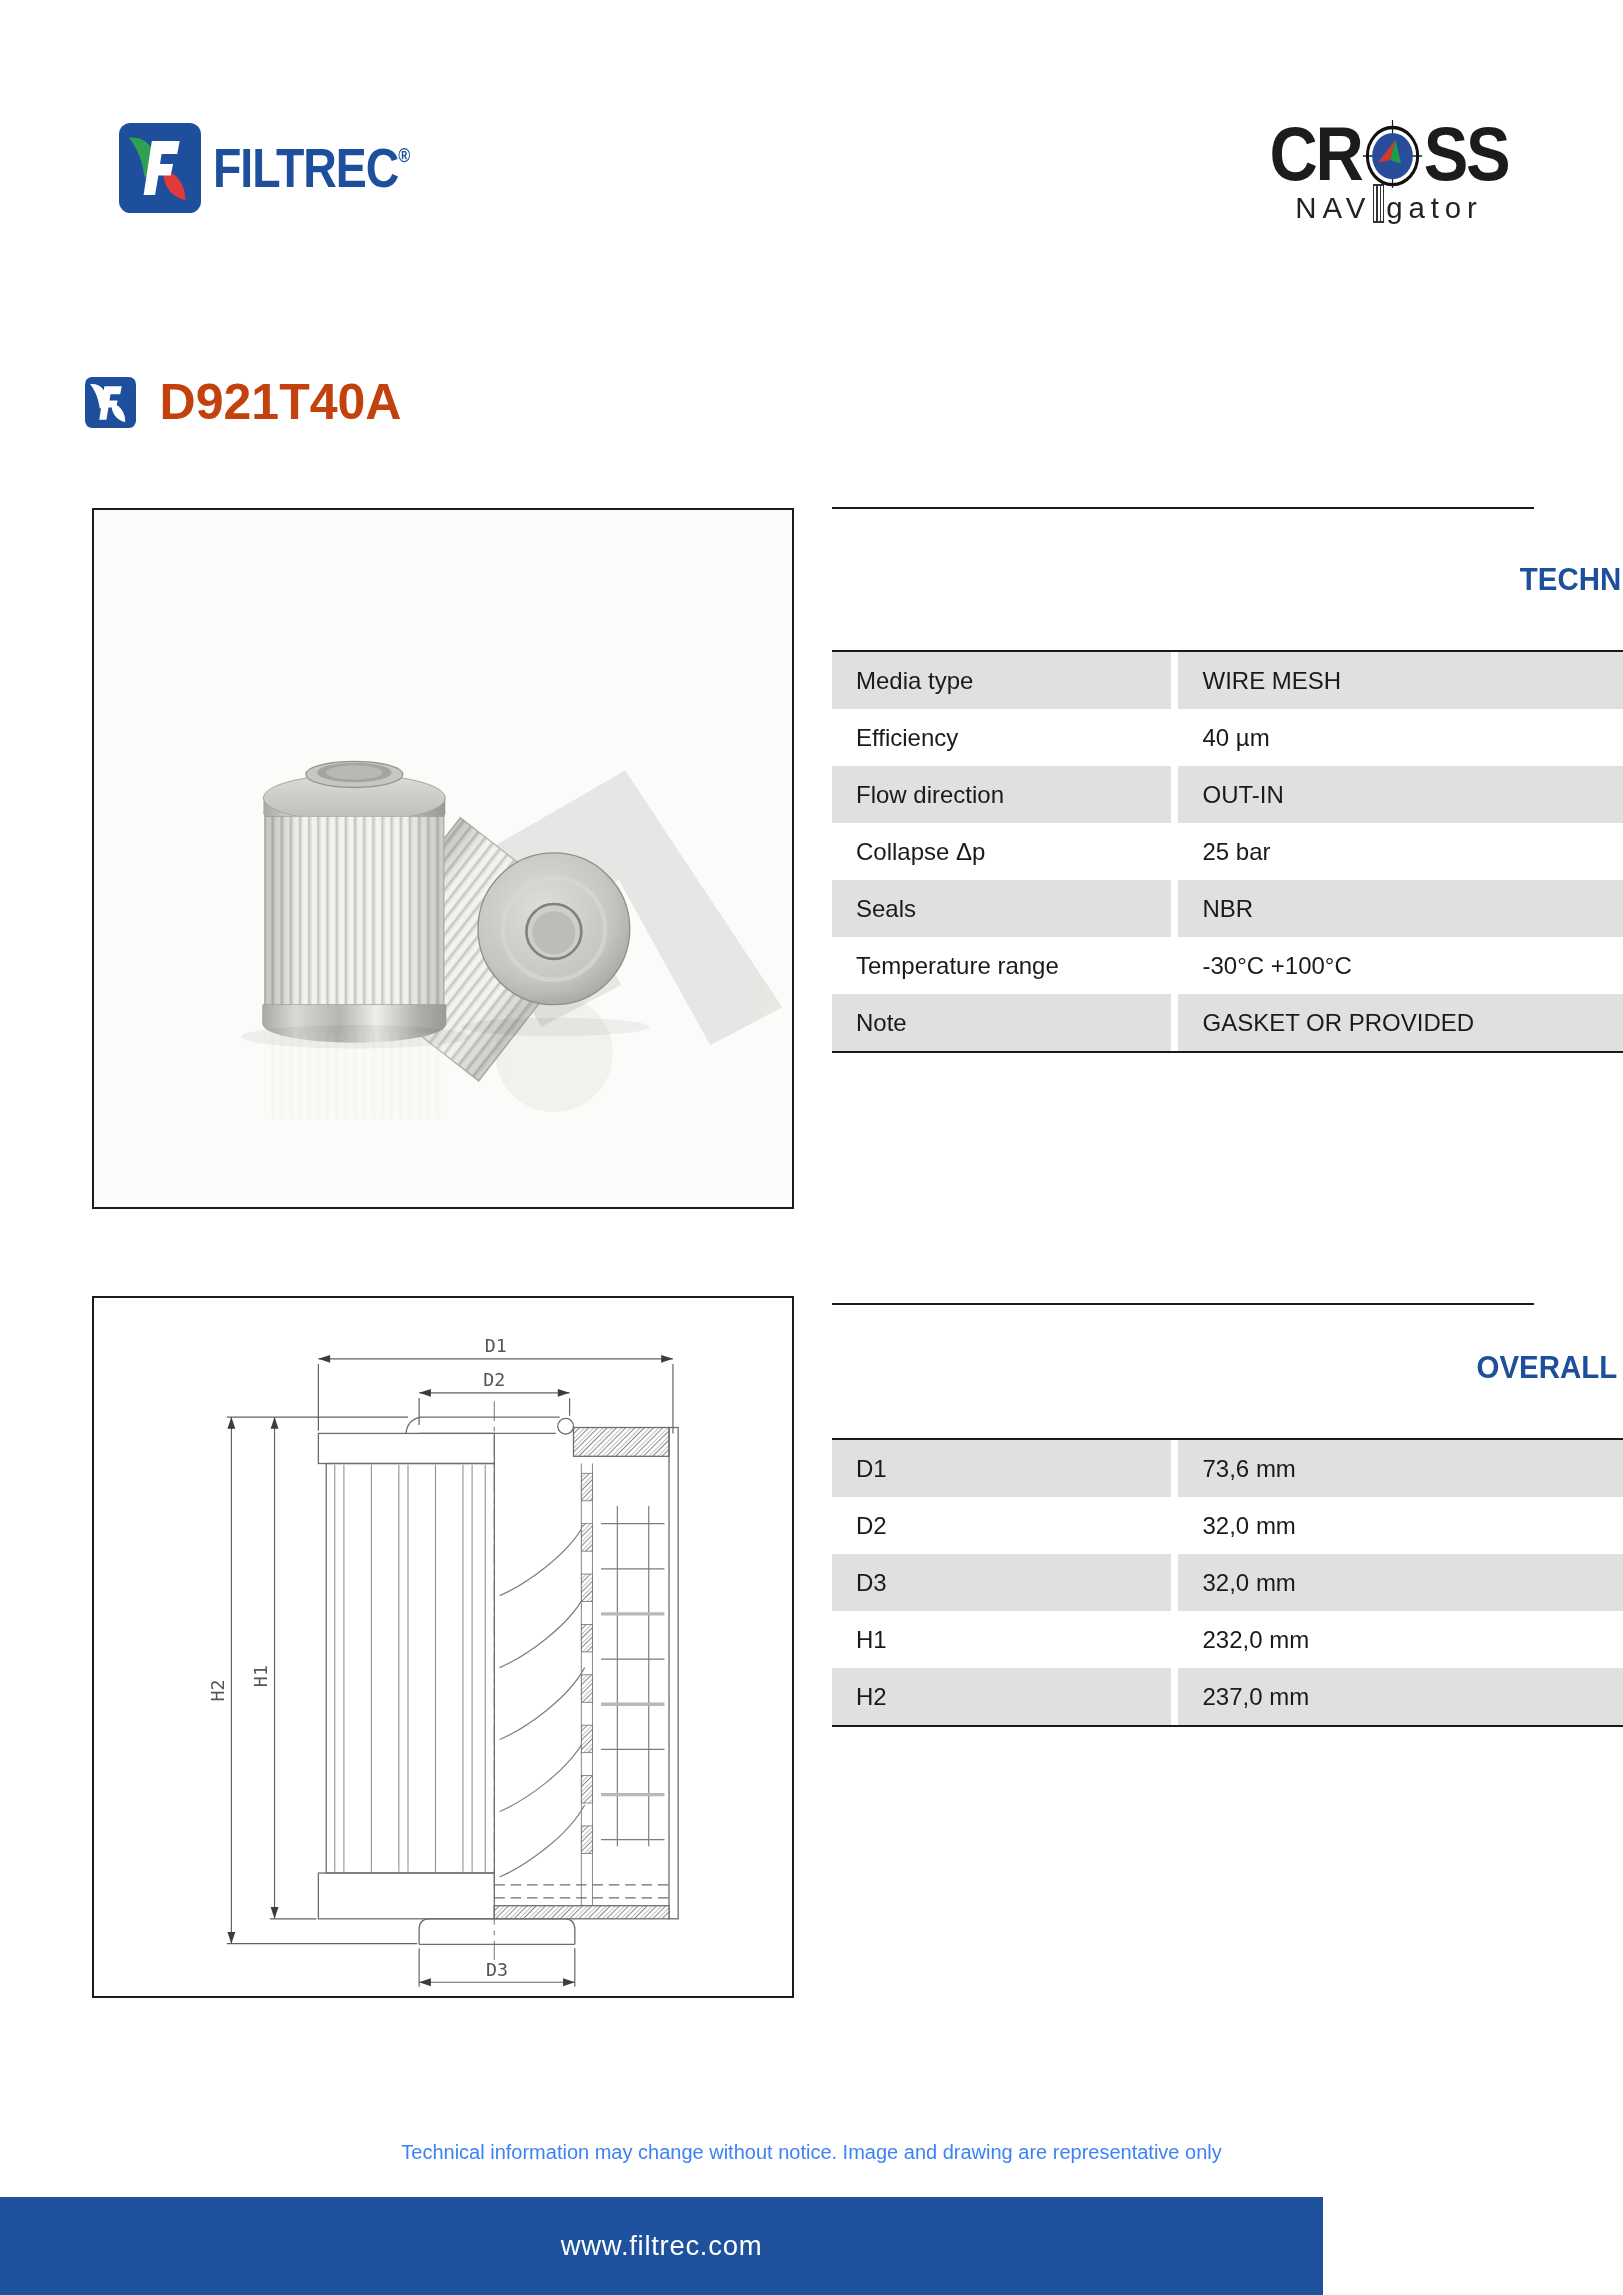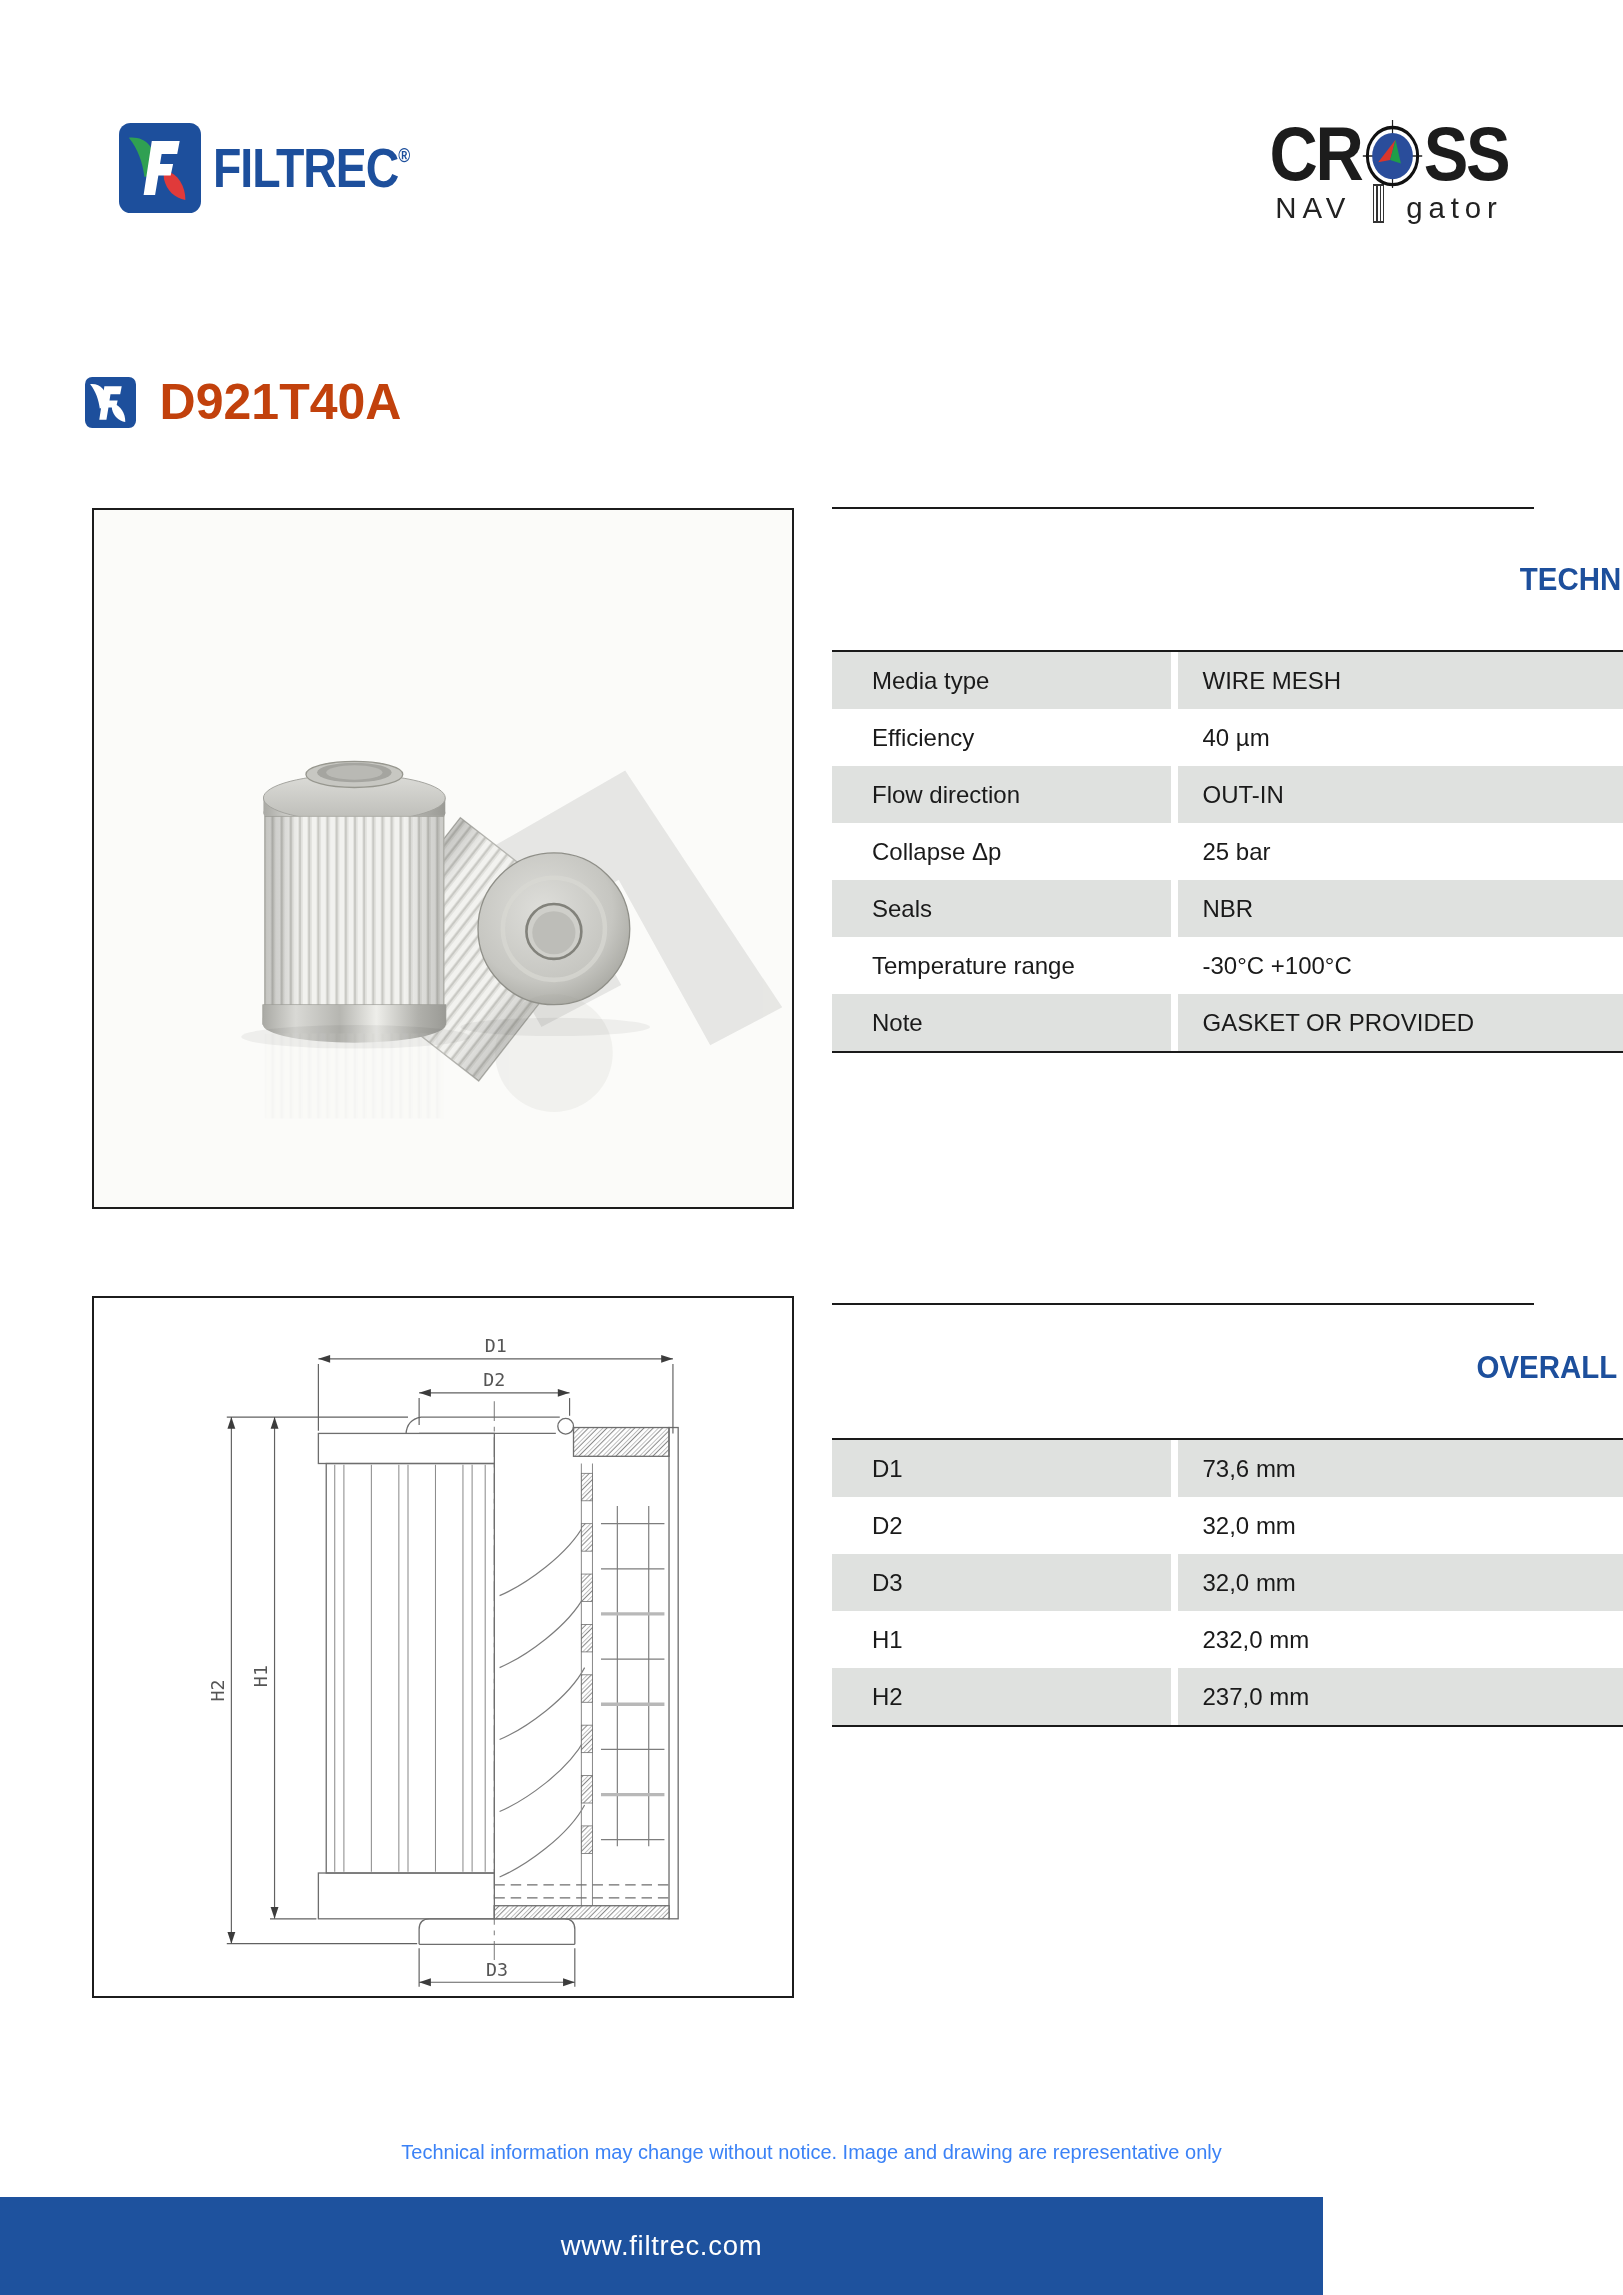--- a/index.html
+++ b/index.html
@@ -12,21 +12,21 @@
   .flogo svg{display:block;}
   .fword{font-weight:bold;font-size:56px;color:#1d4f9c;letter-spacing:-1.3px;
     transform:scaleX(.83);transform-origin:left center;margin-left:11.8px;line-height:1;}
   .fword sup{font-size:19.6px;vertical-align:25px;letter-spacing:0;}
   .cross{position:absolute;left:1258px;top:116px;width:262px;text-align:center;color:#1c1c1c;}
   .cross-line1{display:flex;align-items:center;justify-content:center;font-weight:bold;
     font-size:76px;line-height:1;transform:scaleX(.88);transform-origin:center;}
   .cross-line1 .l{letter-spacing:-2.6px;}
   .cross-o{width:68px;height:68px;margin:0 1.3px;}
   .cross-line2{display:flex;align-items:center;justify-content:center;font-size:29.4px;
-    letter-spacing:5.9px;margin-top:-1.3px;color:#222;gap:20px;}
+    letter-spacing:5.9px;margin-top:-1.3px;color:#222;}
   .navcol{display:inline-block;width:11px;height:35px;margin:-7.9px 2.6px 0 1.3px;
     background:repeating-linear-gradient(90deg,#333 0 1.3px,#fff 1.3px 3.3px);
     border-top:2px solid #333;border-bottom:2px solid #333;}
   
   .ptitle{position:absolute;left:85px;top:373px;display:flex;align-items:center;}
   .ptitle svg{display:block;}
   .pcode{font-weight:bold;font-size:50px;color:#c2410c;margin-left:23.6px;letter-spacing:0px;}
   
   .imgbox{position:absolute;left:92px;top:508px;width:702px;height:701px;
     border:2px solid #1c1c1c;box-sizing:border-box;background:#fbfbf9;}
@@ -35,21 +35,21 @@
   .imgbox svg,.drawbox svg{display:block;width:100%;height:100%;}
   
   .rcol{position:absolute;left:832px;width:702px;}
   .secline{height:2px;background:#1a1a1a;}
   .sectitle{width:100%;text-align:center;font-weight:bold;font-size:32px;color:#1d4f9c;}
   .sectitle span{display:inline-block;transform:scaleX(.92);transform-origin:center;}
   .dtable{width:100%;border-top:2px solid #1a1a1a;border-bottom:2px solid #1a1a1a;}
   .drow{display:flex;height:57px;background:#fff;}
   .drow.gray .cell{background:#dfe1df;}
   .cell{display:flex;align-items:center;font-size:24px;color:#1a1a1a;background:#fff;}
-  .cell.lab{width:339px;padding-left:40px;box-sizing:border-box;}
+  .cell.lab{width:339px;padding-left:24px;box-sizing:border-box;}
   .cell.gap{width:6.5px;background:#fff !important;padding:0;}
   .cell.val{flex:1;padding-left:25px;box-sizing:border-box;}
   
   .footnote{position:absolute;left:0;top:2141px;width:1623px;text-align:center;
     font-size:20px;color:#3b82f6;}
   .bluebar{position:absolute;left:0;top:2197px;width:1323px;height:98px;background:#1e529e;}
   .bluebar div{width:100%;text-align:center;line-height:98px;color:#ffffff;
     font-size:27.5px;letter-spacing:0.7px;}
 </style>
 </head>

